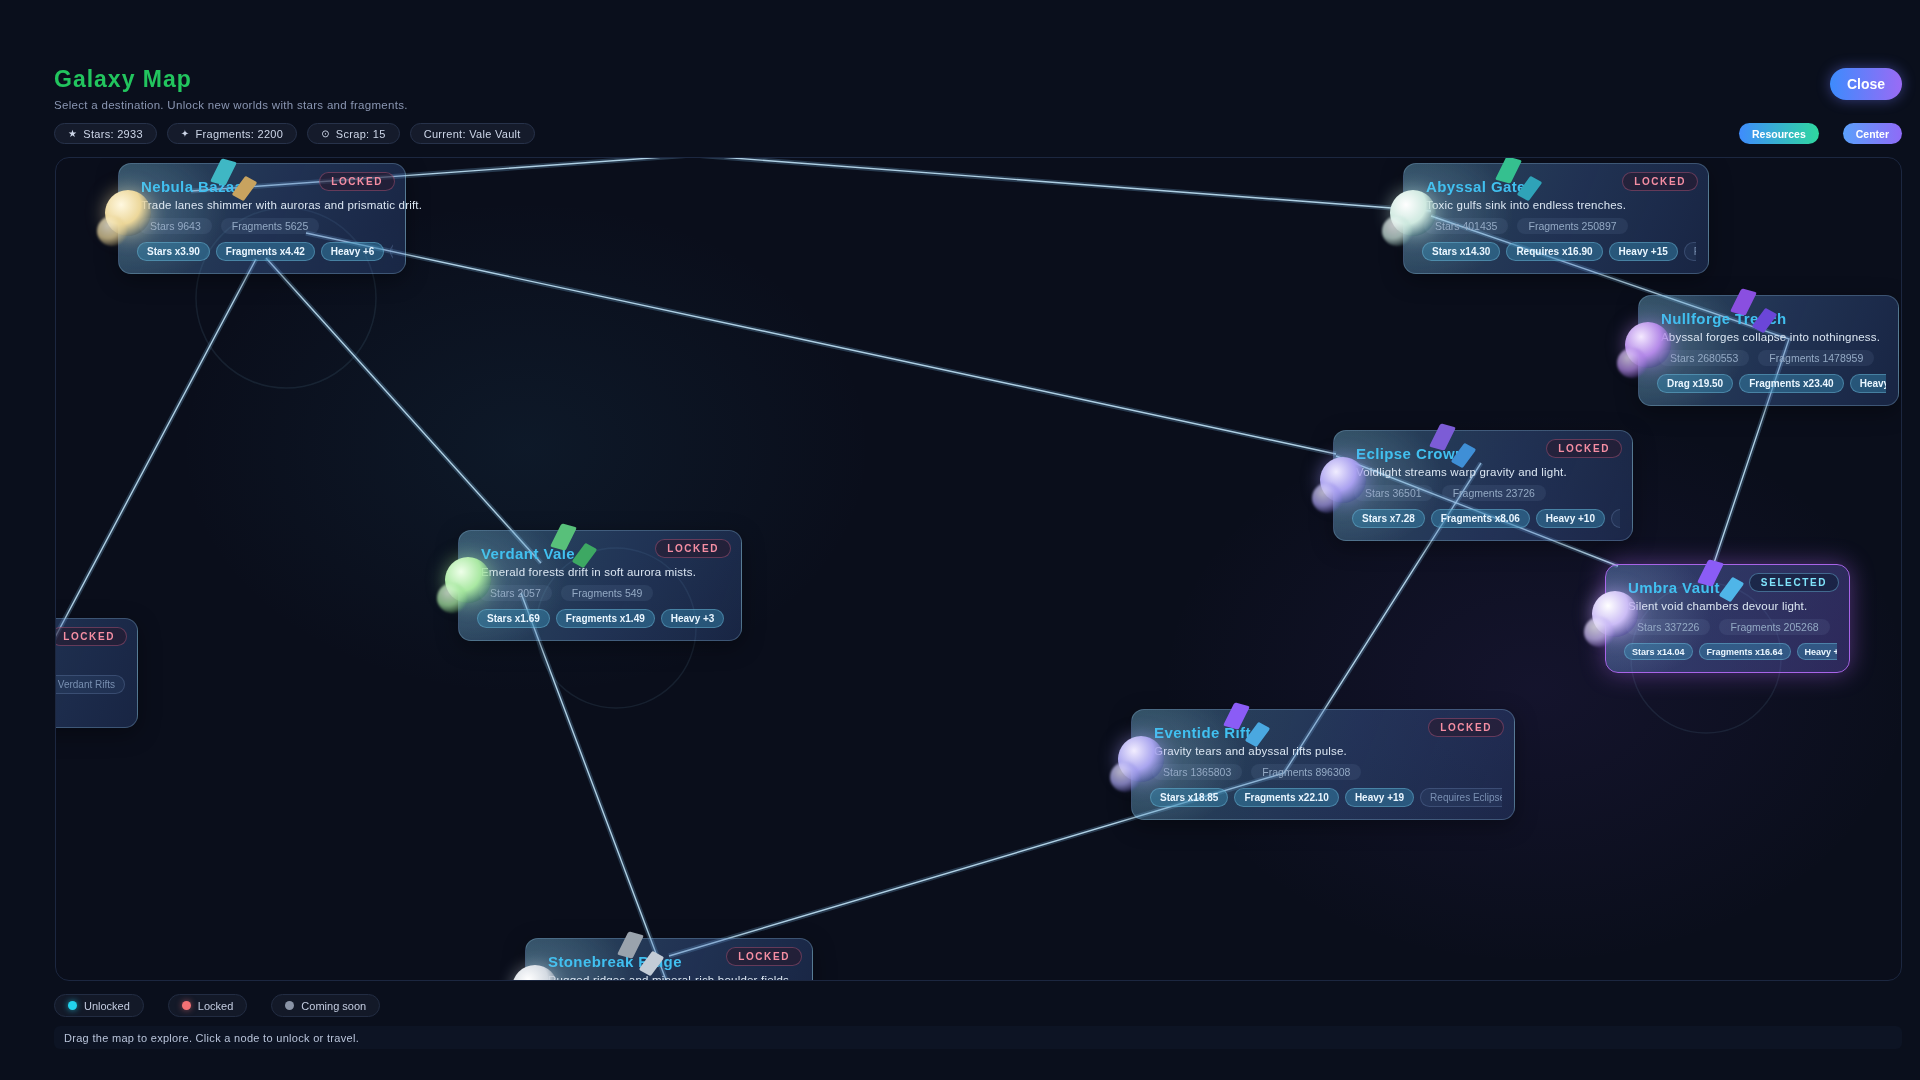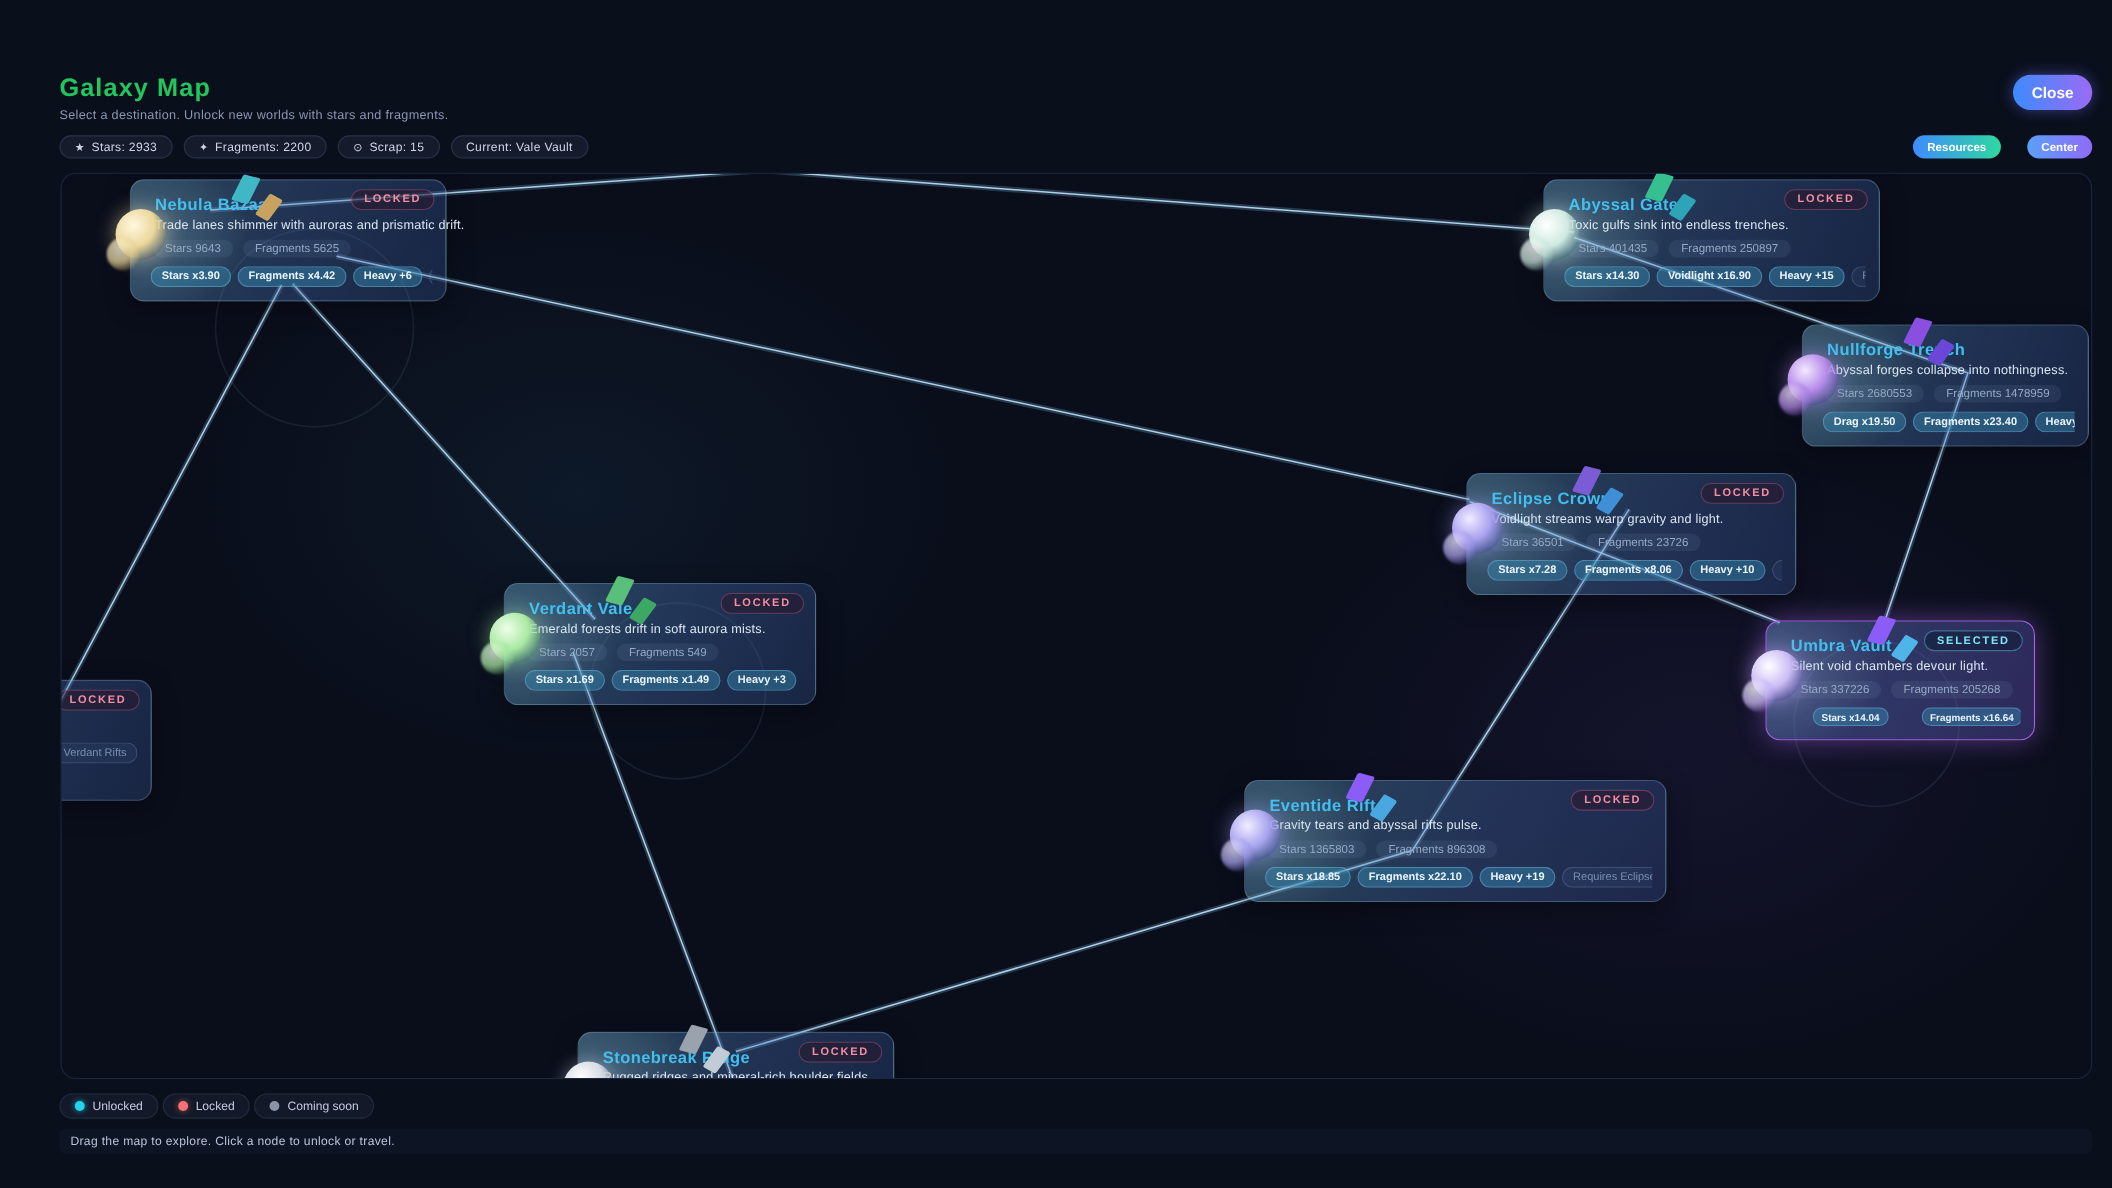--- a/index.html
+++ b/index.html
@@ -127,36 +127,36 @@
   .chip-row { display:flex; gap:6px; margin:8px 0 0 4px; flex-wrap:nowrap; overflow:hidden; }
   .chip {
     font-size:10px; font-weight:bold; color:#eaf6ff;
     background:rgba(56,140,180,.45); border:1px solid rgba(130,210,240,.35);
     border-radius:999px; padding:3px 9px; white-space:nowrap;
   }
   .chip.muted {
     background:rgba(120,160,220,.08); border:1px solid rgba(140,170,220,.22);
     color:rgba(160,185,220,.68); font-weight:normal;
   }
-  .node.tight .chip { font-size:9px; padding:2.5px 7px;margin-left:24px; }
+  .node.tight .chip { font-size:9px; padding:2.5px 7px; }
   .node.edge .chip-row { margin-left:140px; margin-top:42px; }
 
   
   .n0 { left:62px;   top:5px;   width:288px; }
   .n1 { left:1347px; top:5px;   width:306px; }
   .n2 { left:1582px; top:137px; width:261px; }
   .n3 { left:1277px; top:272px; width:300px; }
   .n4 { left:402px;  top:372px; width:284px; }
   .n5 { left:1549px; top:406px; width:245px; }
   .n6 { left:1075px; top:551px; width:384px; }
   .n7 { left:469px;  top:780px; width:288px; height:100px; }
   .n8 { left:-206px; top:460px; width:288px; height:110px; }
 
   
-  .legend { position:absolute; left:54px; top:994px; display:flex; gap:4px; }
+  .legend { position:absolute; left:54px; top:994px; display:flex; gap:24px; }
   .legend-pill {
     display:flex; align-items:center; gap:7px;
     background:#131928; border:1px solid #222c42; border-radius:999px;
     padding:3px 13px; font-size:11px; color:#c3cce0; height:23px;
   }
   .dot { width:9px; height:9px; border-radius:50%; }
   .dot.unlocked { background:#22d3ee; box-shadow:0 0 6px rgba(34,211,238,.7); }
   .dot.locked   { background:#f47174; box-shadow:0 0 6px rgba(244,113,116,.6); }
   .dot.soon     { background:#8a94a6; }
   .footer-hint {
@@ -250,21 +250,21 @@
     <span class="confetti cB"></span>
     <div class="badge locked">LOCKED</div>
     <div class="node-title">Abyssal Gate</div>
     <div class="node-desc">Toxic gulfs sink into endless trenches.</div>
     <div class="stat-row">
       <span class="stat-tag">Stars 401435</span>
       <span class="stat-tag">Fragments 250897</span>
     </div>
     <div class="chip-row">
       <span class="chip">Stars x14.30</span>
-      <span class="chip">Voidlight x16.90</span>
+      <span class="chip">Requires x16.90</span>
       <span class="chip">Heavy +15</span>
       <span class="chip muted">Requires Obsidian Maw</span>
     </div>
   </div>
 
   <div class="node n2">
     <span class="orb"></span>
     <span class="confetti cA"></span>
     <span class="confetti cB"></span>
     <div class="node-title">Nullforge Trench</div>

